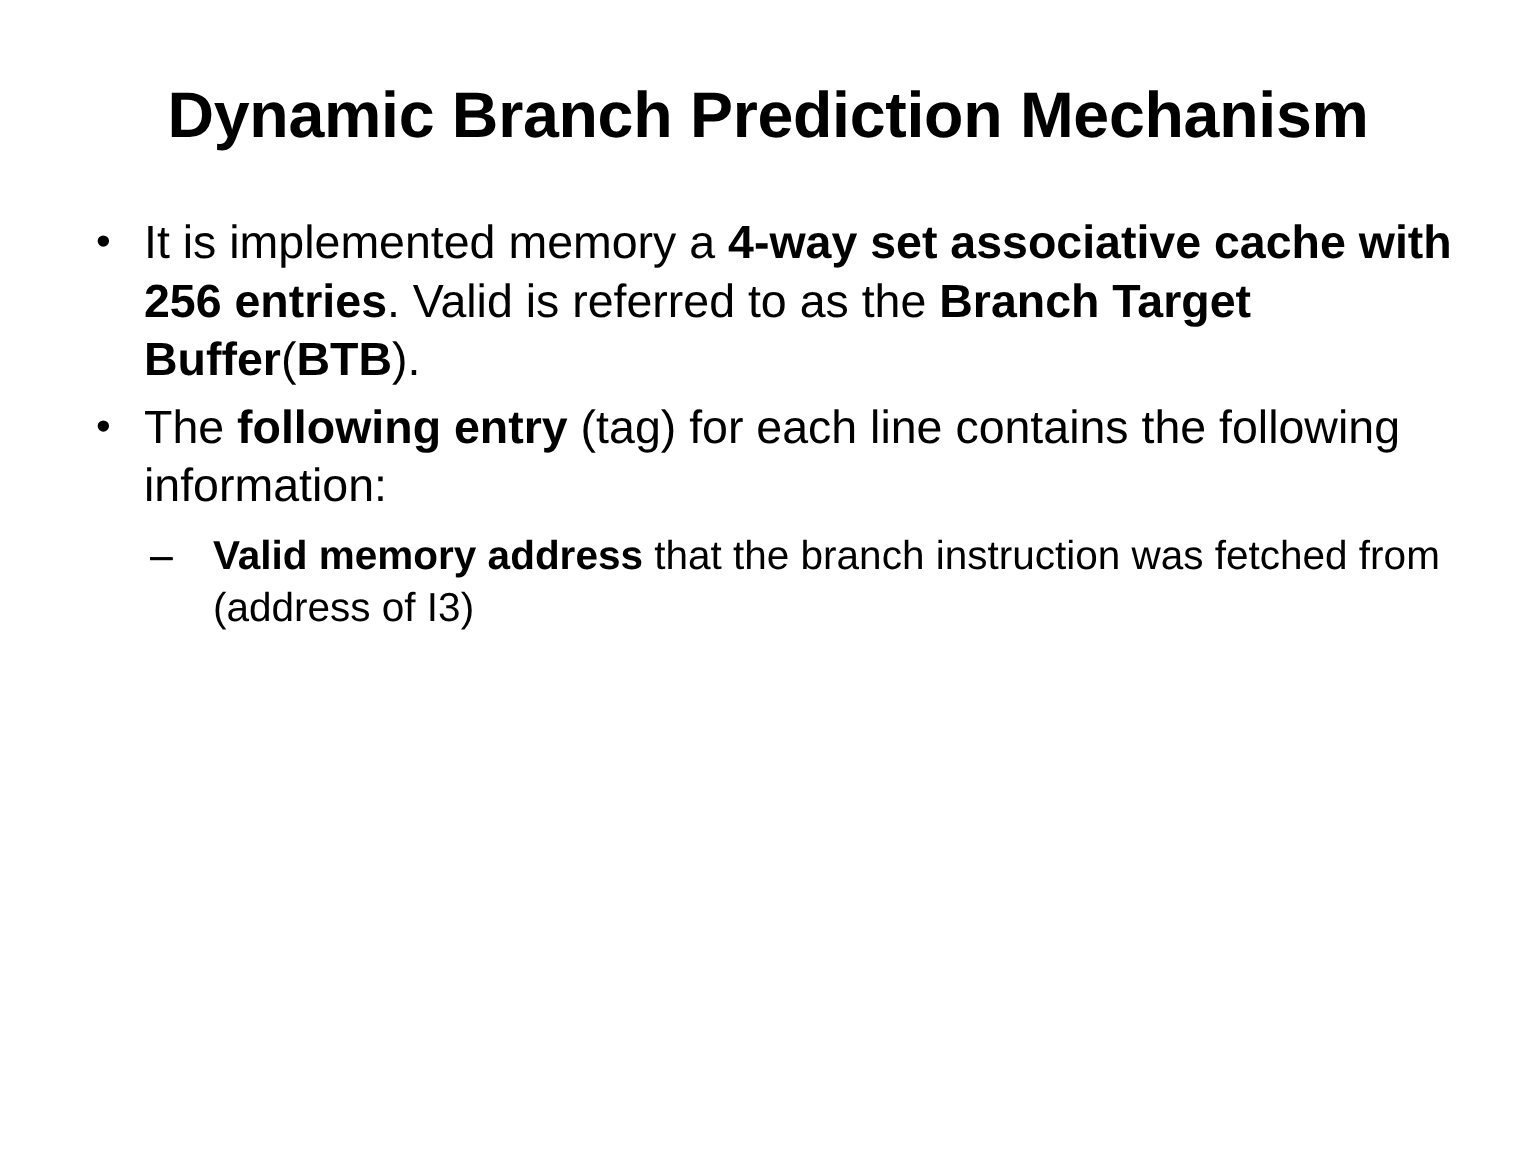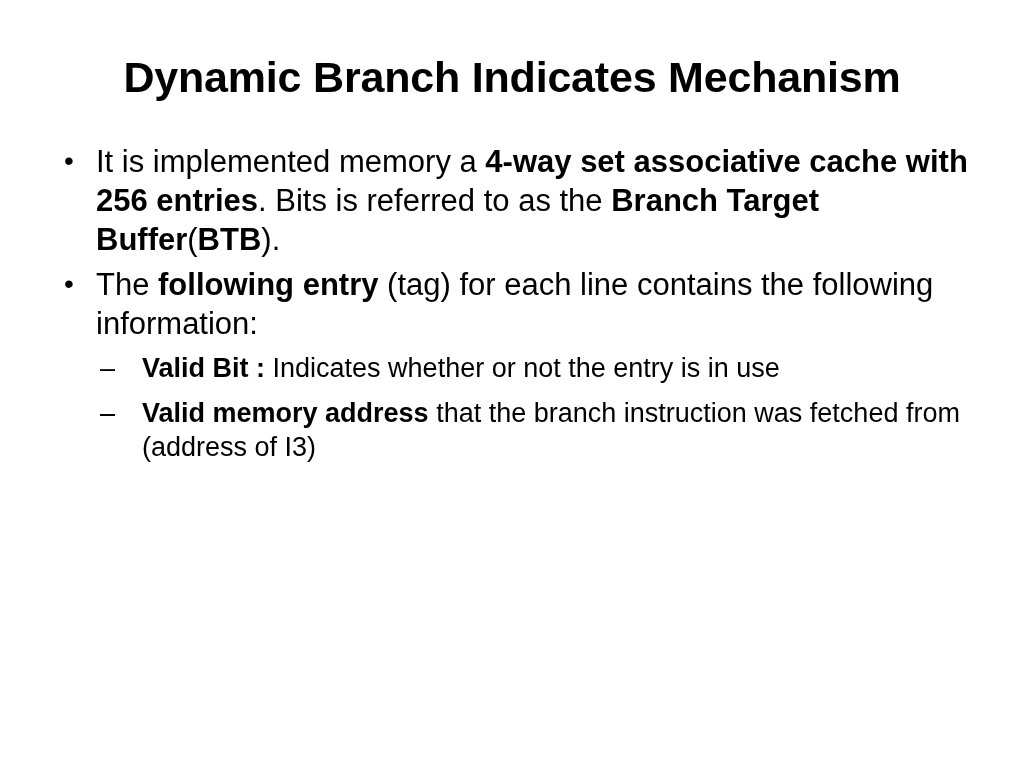--- a/index.html
+++ b/index.html
@@ -77,38 +77,37 @@
     line-height: 1.28;
   }
   .b { font-weight: bold; }
   .text-run { white-space: normal; }
 </style>
 </head>
 <body>
 
 <div class="slide">
 
-  <div class="slide-title">Dynamic Branch Indicates Mechanism</div>
+  <div class="slide-title">Dynamic Branch Prediction Mechanism</div>
 
   <div class="body-content">
     <ul class="level1">
 
       <li class="bullet1">
         <span class="marker">•</span>
-        <span class="text"><span class="text-run">It is implemented memory a </span><span class="text-run b">4-way set associative cache with 256 entries</span><span class="text-run">. Bits is referred to as the </span><span class="text-run b">Branch Target Buffer</span><span class="text-run">(</span><span class="text-run b">BTB</span><span class="text-run">).</span></span>
+        <span class="text"><span class="text-run">It is implemented memory a </span><span class="text-run b">4-way set associative cache with 256 entries</span><span class="text-run">. Valid is referred to as the </span><span class="text-run b">Branch Target Buffer</span><span class="text-run">(</span><span class="text-run b">BTB</span><span class="text-run">).</span></span>
       </li>
 
       <li class="bullet1">
         <span class="marker">•</span>
         <span class="text"><span class="text-run">The </span><span class="text-run b">following entry</span><span class="text-run"> (tag) for each line contains the following information:</span></span>
 
         <ul class="level2">
           <li class="bullet2">
             <span class="marker">–</span>
-            <span class="text"><span class="text-run b">Valid Bit :</span><span class="text-run"> Indicates whether or not the entry is in use</span></span>
           </li>
           <li class="bullet2">
             <span class="marker">–</span>
           </li>
           <li class="bullet2">
             <span class="marker">–</span>
             <span class="text"><span class="text-run b">Valid memory address</span><span class="text-run"> that the branch instruction was fetched from (address of I3)</span></span>
           </li>
         </ul>
       </li>

